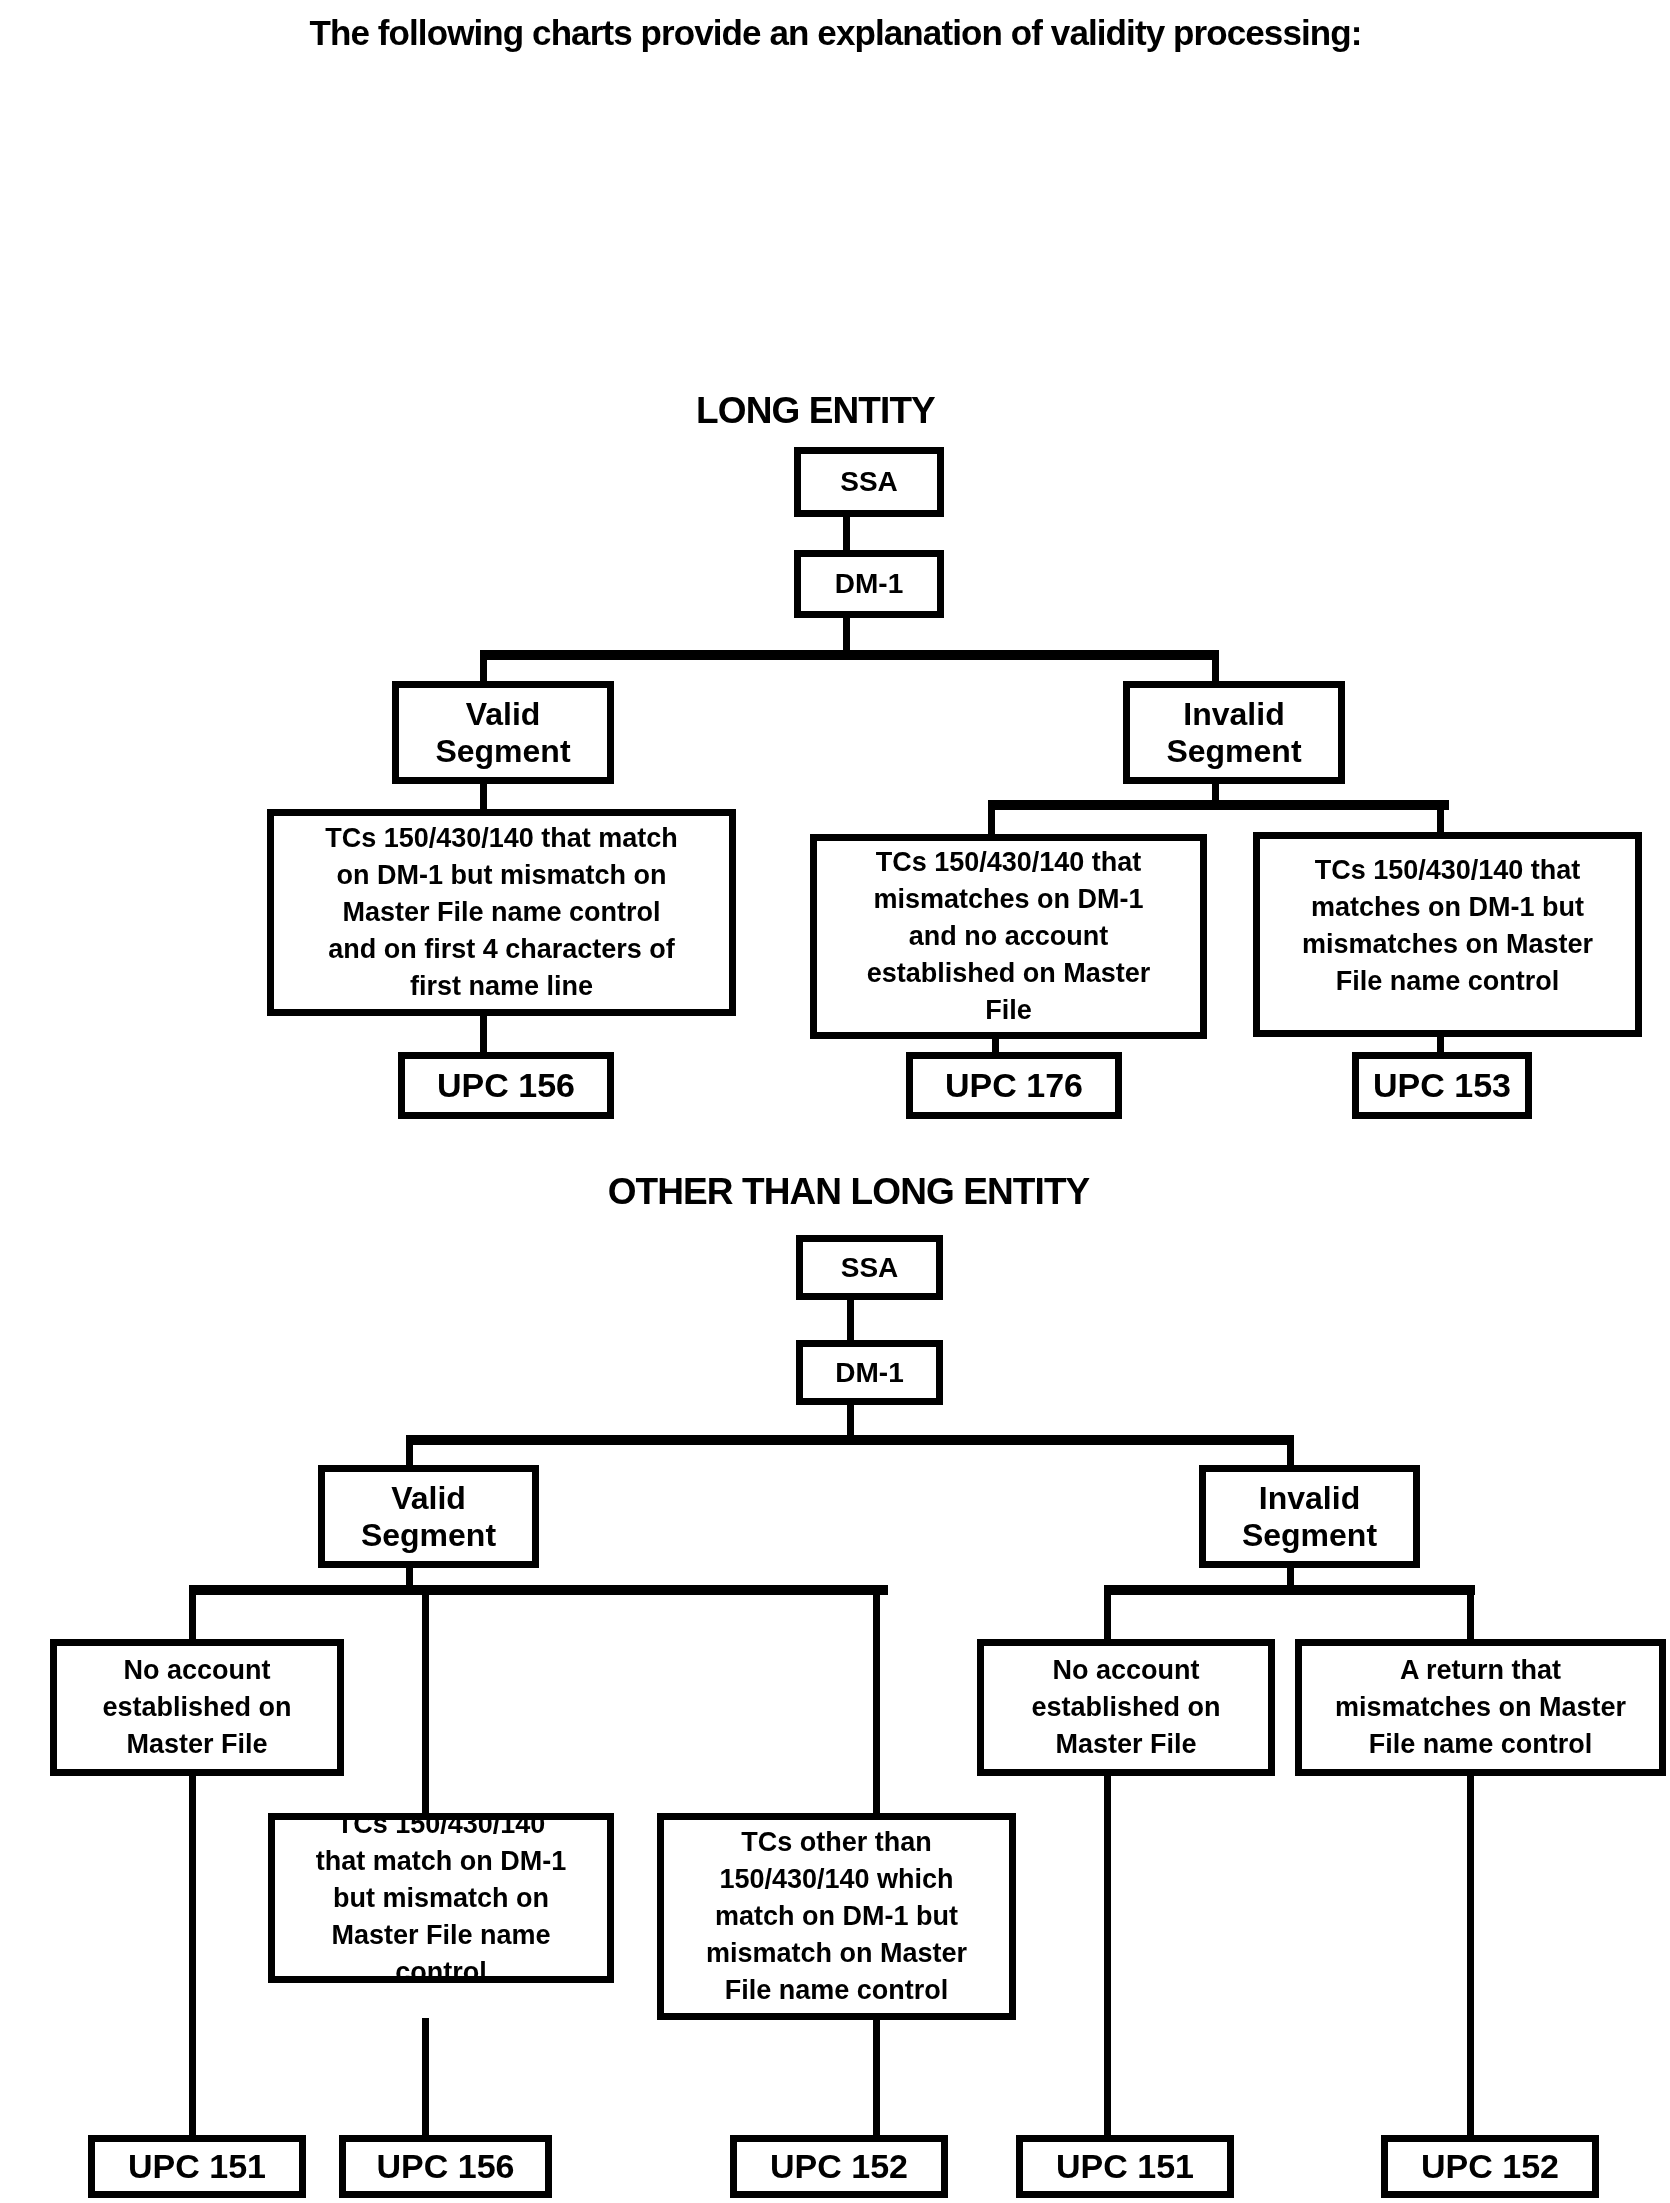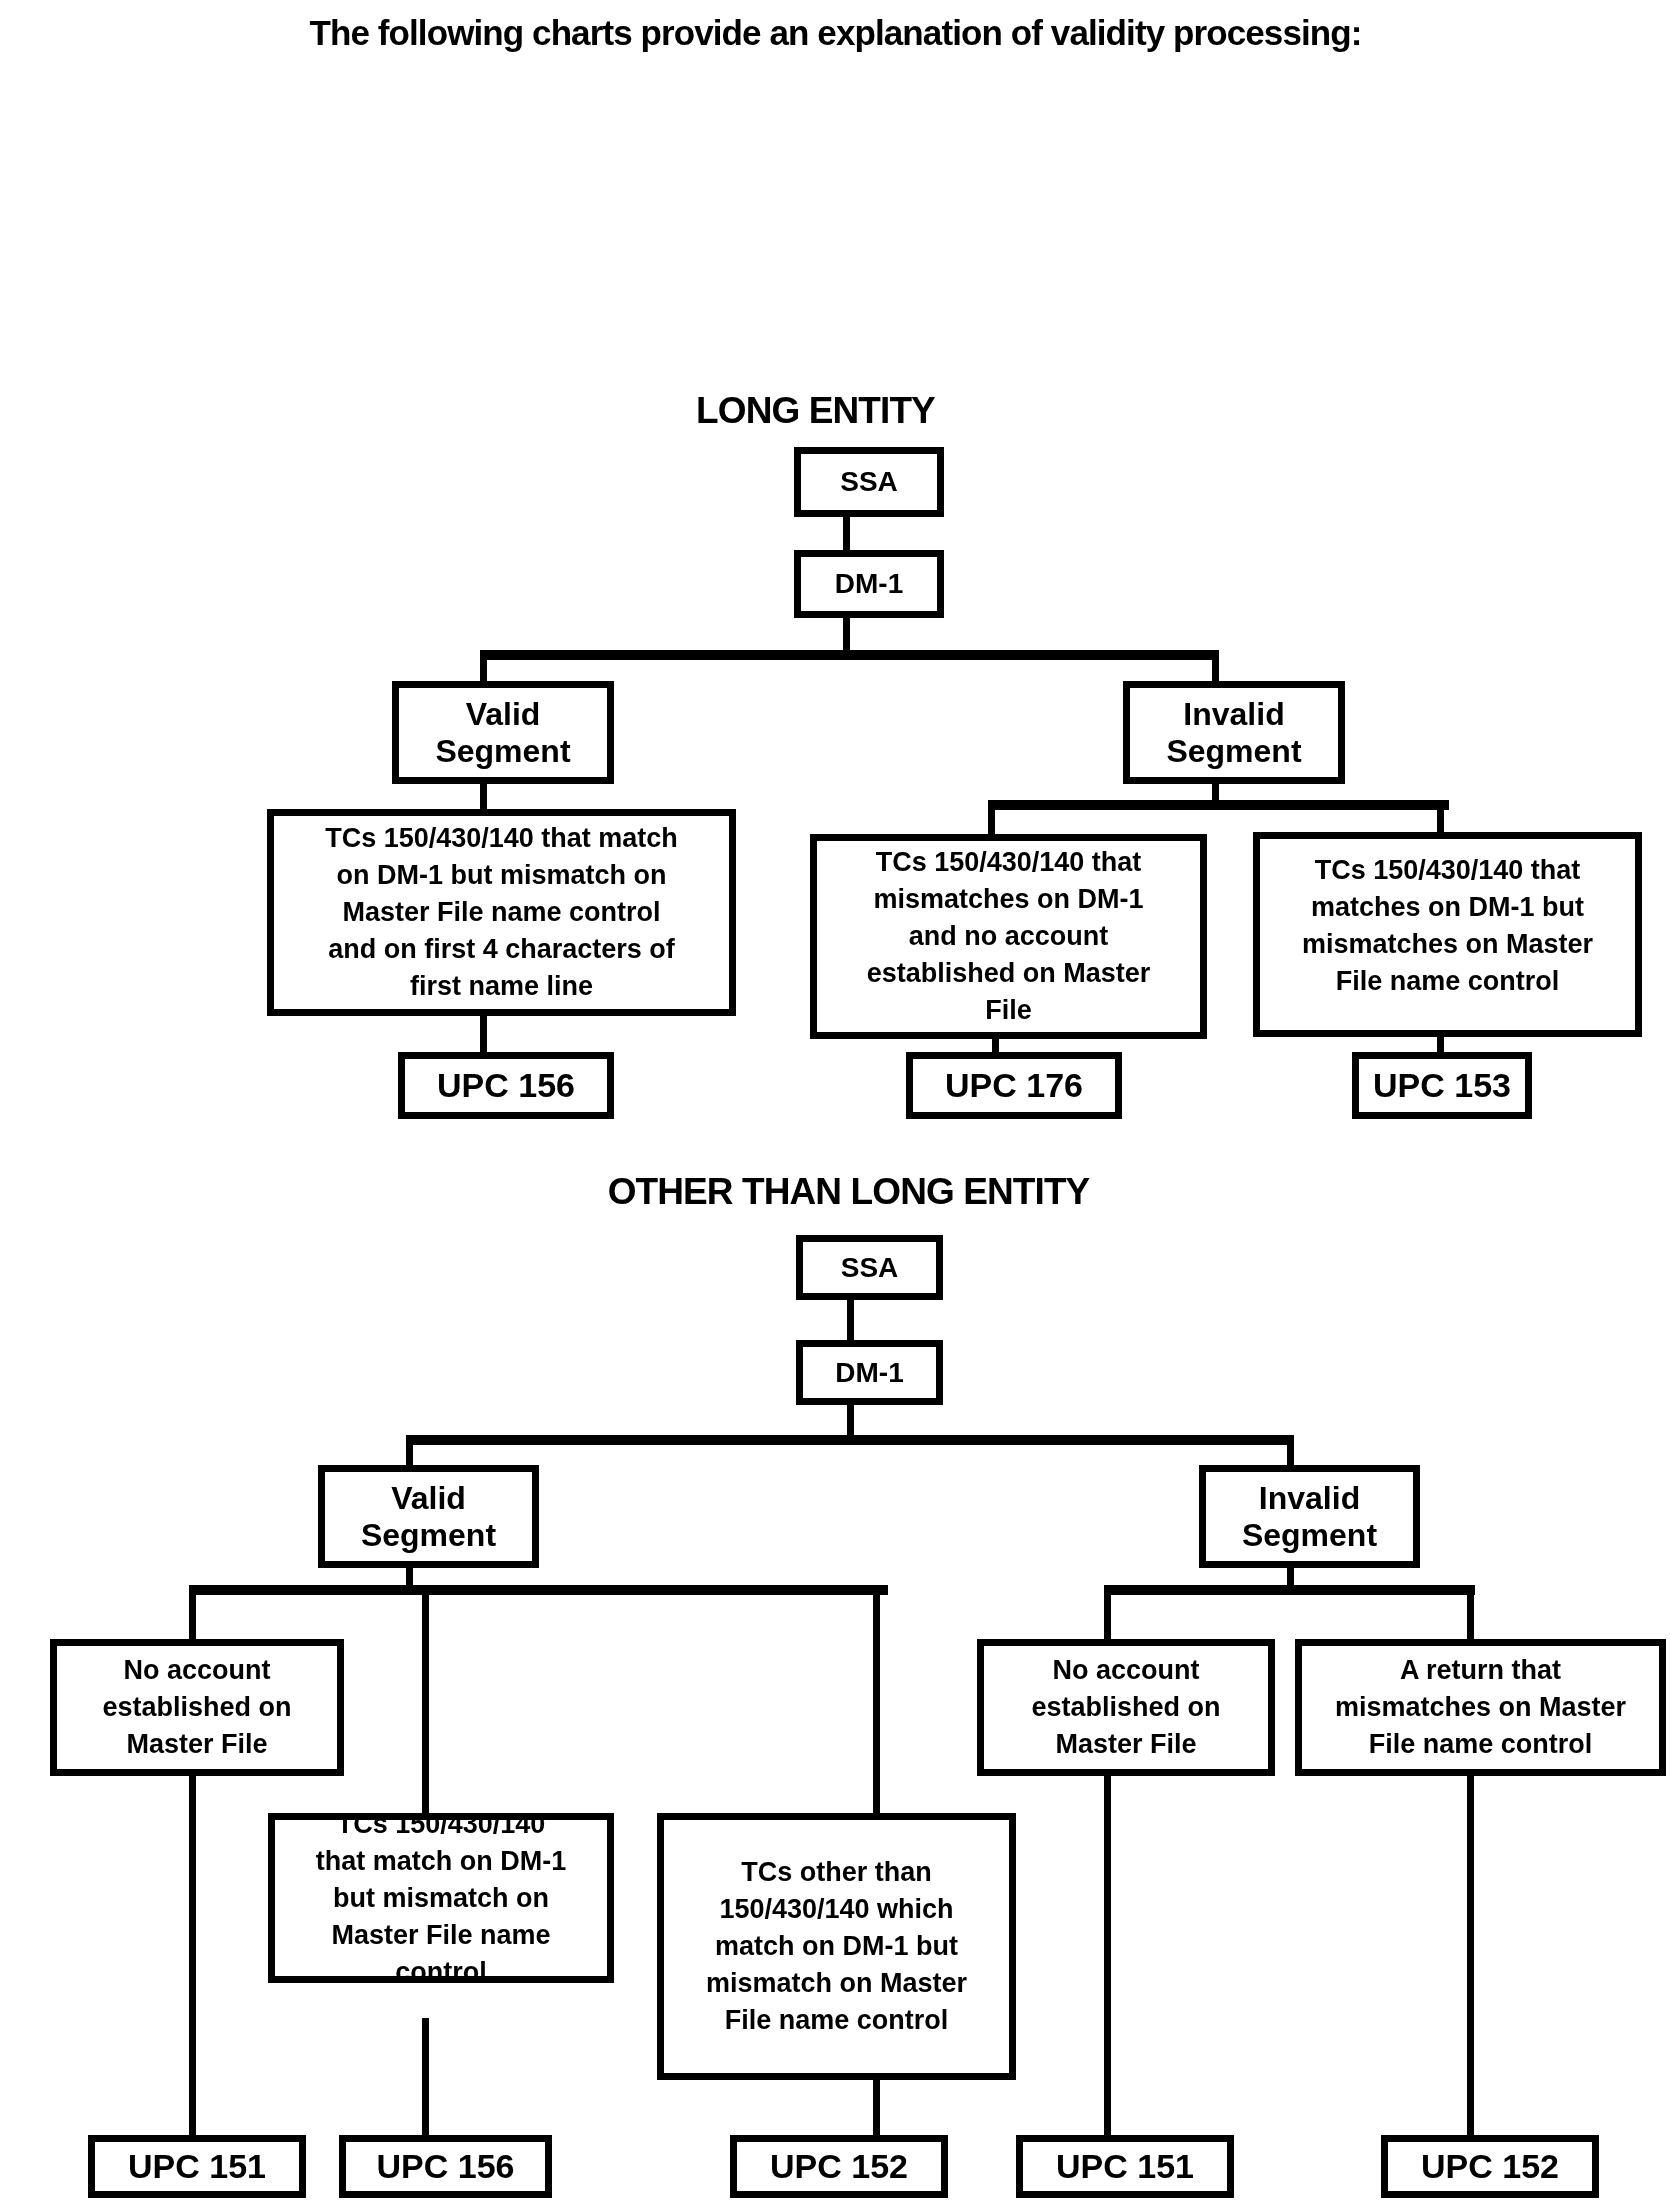--- a/index.html
+++ b/index.html
@@ -112,21 +112,21 @@
 Master File</div>
 <div class="vline" style="left:189px; top:1774px; height:363px;"></div>
 
 <div class="box desc" style="left:249px; top:1813px; width:346px; height:170px;">TCs 150/430/140
 that match on DM-1
 but mismatch on
 Master File name
 control</div>
 <div class="vline" style="left:422px; top:2018px; height:118px;"></div>
 
-<div class="box desc" style="left:638px; top:1813px; width:359px; height:267px;text-align:center;">TCs other than
+<div class="box desc" style="left:638px; top:1813px; width:359px; height:207px;text-align:center;">TCs other than
 150/430/140 which
 match on DM-1 but
 mismatch on Master
 File name control</div>
 <div class="vline" style="left:873px; top:2018px; height:118px;"></div>
 
 <div class="vline" style="left:1287px; top:1566px; height:24px;"></div>
 <div class="hline" style="left:1104px; top:1585px; width:371px;"></div>
 <div class="vline" style="left:1104px; top:1588px; height:53px;"></div>
 <div class="vline" style="left:1467px; top:1588px; height:53px;"></div>

